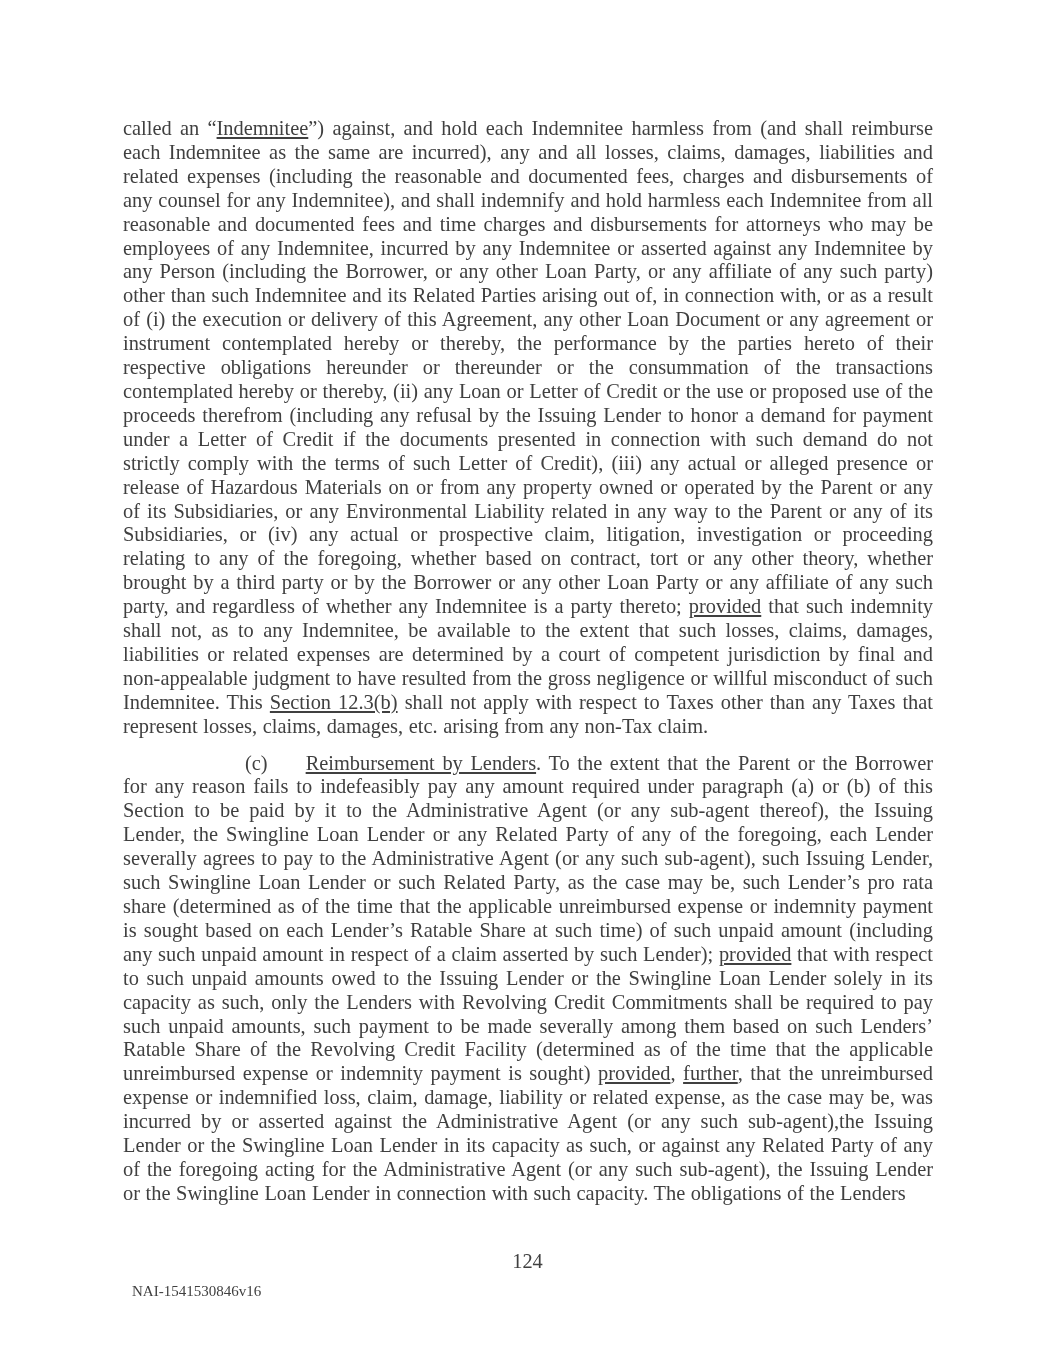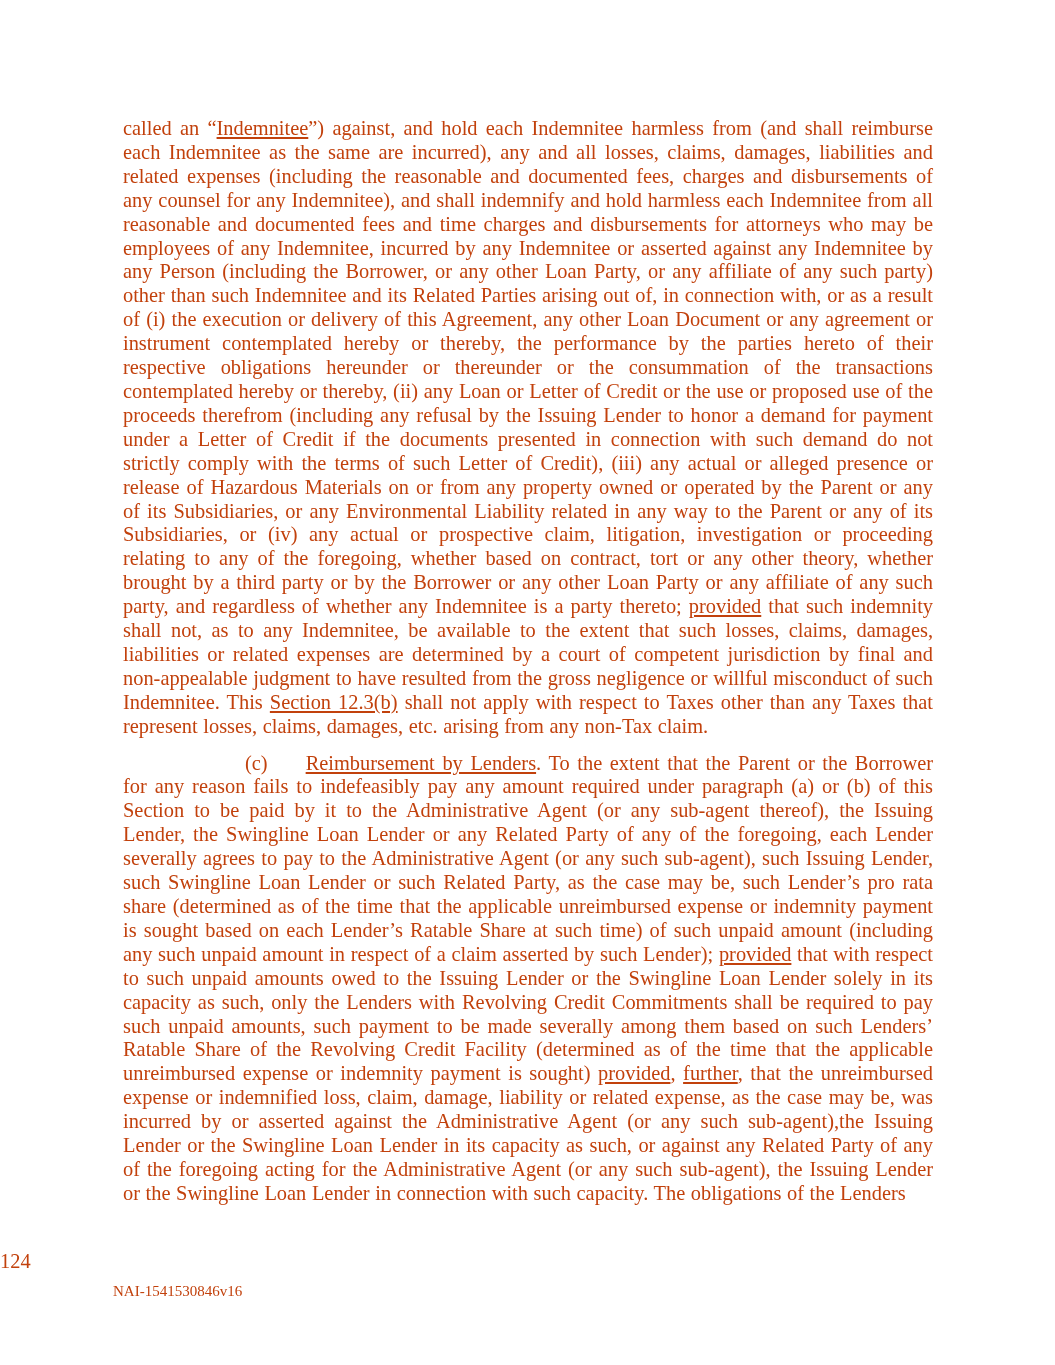--- a/index.html
+++ b/index.html
@@ -6,21 +6,21 @@
     margin: 0;
     padding: 0;
     background: #ffffff;
   }
   .page {
     position: relative;
     width: 1055px;
     height: 1365px;
     background: #ffffff;
     font-family: "Liberation Serif", serif;
-    color: #c2410c;
+    color: #404040;
     overflow: hidden;
   }
   .textblock {
     position: absolute;
     left: 123px;
     top: 117px;
     width: 810px;
   }
   p.body-para {
     margin: 0;
@@ -38,27 +38,27 @@
   }
   .tab {
     display: inline-block;
     width: 38px;
   }
   .pagenum {
     position: absolute;
     top: 1250px;
     left: 0;
     width: 1055px;
-    text-align: left;
+    text-align: center;
     font-size: 20.4px;
   }
   .docid {
     position: absolute;
     top: 1283px;
-    left: 113px;
+    left: 132px;
     font-size: 15px;
   }
 </style>
 </head>
 <body>
 
 <div class="page">
   <div class="textblock">
     <p class="body-para"><span>called an “</span><span class="u">Indemnitee</span><span>”) against, and hold each Indemnitee harmless from (and shall reimburse each Indemnitee as the same are incurred), any and all losses, claims, damages, liabilities and related expenses (including the reasonable and documented fees, charges and disbursements of any counsel for any Indemnitee), and shall indemnify and hold harmless each Indemnitee from all reasonable and documented fees and time charges and disbursements for attorneys who may be employees of any Indemnitee, incurred by any Indemnitee or asserted against any Indemnitee by any Person (including the Borrower, or any other Loan Party, or any affiliate of any such party) other than such Indemnitee and its Related Parties arising out of, in connection with, or as a result of (i) the execution or delivery of this Agreement, any other Loan Document or any agreement or instrument contemplated hereby or thereby, the performance by the parties hereto of their respective obligations hereunder or thereunder or the consummation of the transactions contemplated hereby or thereby, (ii) any Loan or Letter of Credit or the use or proposed use of the proceeds therefrom (including any refusal by the Issuing Lender to honor a demand for payment under a Letter of Credit if the documents presented in connection with such demand do not strictly comply with the terms of such Letter of Credit), (iii) any actual or alleged presence or release of Hazardous Materials on or from any property owned or operated by the Parent or any of its Subsidiaries, or any Environmental Liability related in any way to the Parent or any of its Subsidiaries, or (iv) any actual or prospective claim, litigation, investigation or proceeding relating to any of the foregoing, whether based on contract, tort or any other theory, whether brought by a third party or by the Borrower or any other Loan Party or any affiliate of any such party, and regardless of whether any Indemnitee is a party thereto; </span><span class="u">provided</span><span> that such indemnity shall not, as to any Indemnitee, be available to the extent that such losses, claims, damages, liabilities or related expenses are determined by a court of competent jurisdiction by final and non-appealable judgment to have resulted from the gross negligence or willful misconduct of such Indemnitee.  This </span><span class="u">Section 12.3(b)</span><span> shall not apply with respect to Taxes other than any Taxes that represent losses, claims, damages, etc. arising from any non-Tax claim.</span></p>
 

